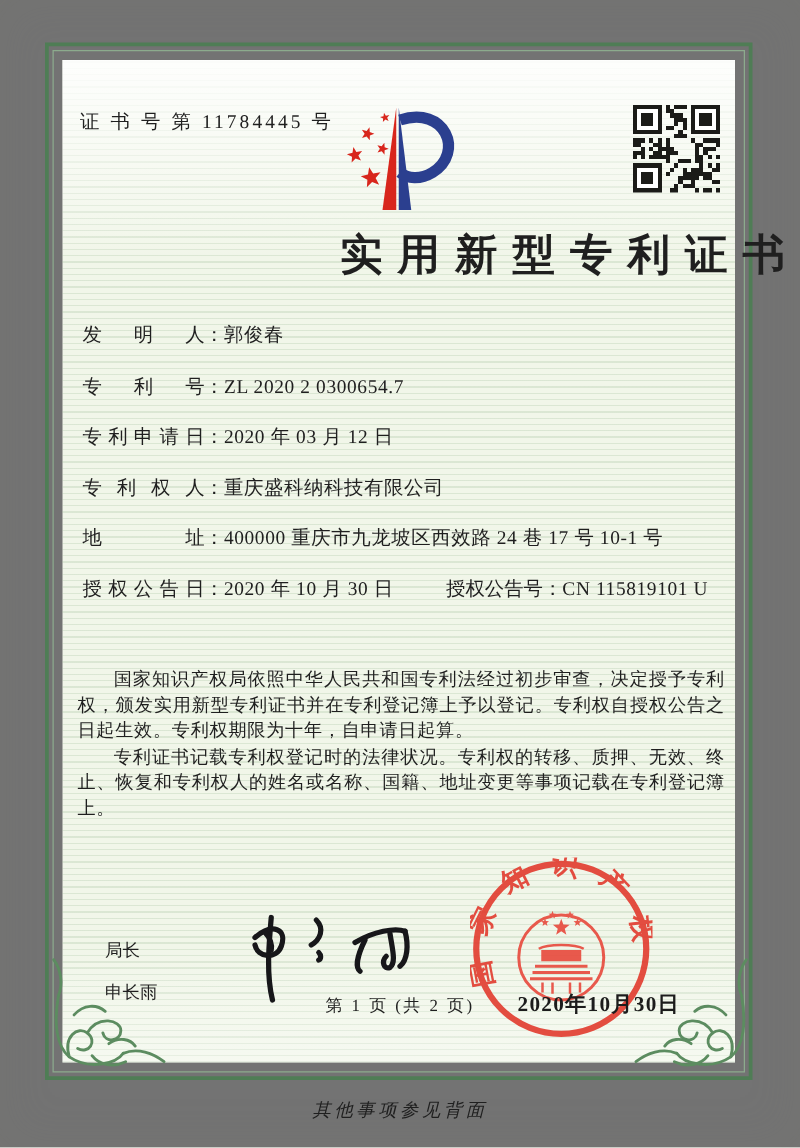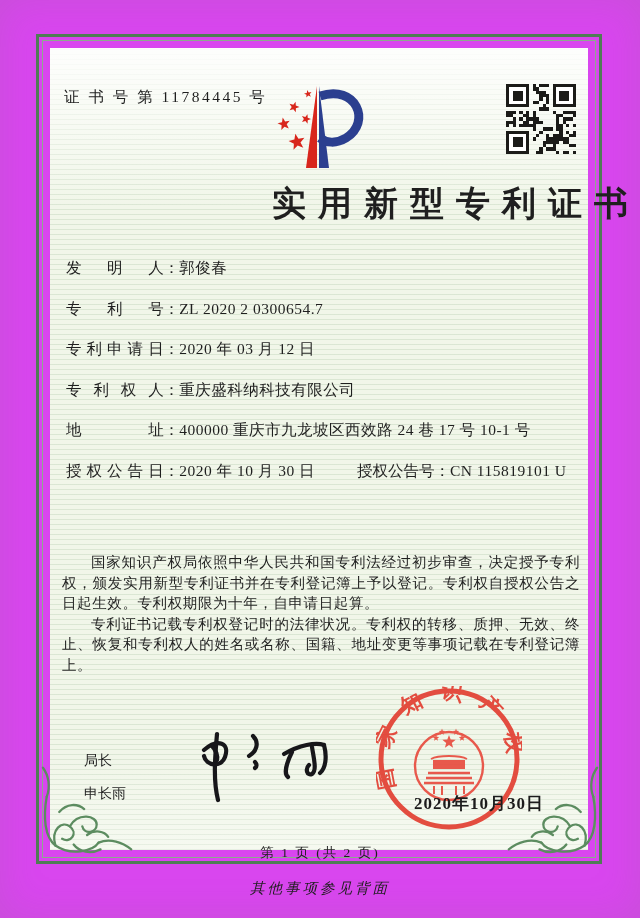--- a/index.html
+++ b/index.html
@@ -1,42 +1,42 @@
 <!DOCTYPE html>
 <html><head>
 <meta charset="utf-8">
 <style>
   html,body{margin:0;padding:0;background:#ededea;}
-  .page{position:relative;width:640px;height:918px;background:#d946ef;overflow:hidden;
+  .page{position:relative;width:640px;height:918px;background:#737373;overflow:hidden;
         font-family:"Liberation Serif","DejaVu Serif",serif;color:#1f1f1f;
         box-shadow:inset 0 0 40px rgba(120,120,110,.18);}
   
   .frame{position:absolute;left:36px;top:34px;width:566px;height:830px;
          border:3px solid #4f7d55;box-sizing:border-box;}
   .frame-inner{position:absolute;inset:3px;border:1px solid #8cab8d;}
   
   .inner-bg{position:absolute;inset:7px;
             background-color:#f1f6e9;
             background-image:repeating-linear-gradient(0deg, rgba(130,170,125,.20) 0 1px, rgba(0,0,0,0) 1px 5px);}
   .inner-bg .light{position:absolute;inset:0;background:linear-gradient(180deg, rgba(255,255,255,.9), rgba(255,255,255,0) 20%, rgba(255,255,255,0) 88%, rgba(255,255,255,.35));}
   .abs{position:absolute;}
   .certno{left:64px;top:87px;font-size:15.5px;letter-spacing:2.5px;}
   .title{left:0;top:181px;width:100%;text-align:right;font-size:34px;font-weight:bold;letter-spacing:12px;}
   .fields{left:66px;top:258px;width:510px;font-size:15.5px;}
   .frow{height:40.5px;white-space:nowrap;}
   .flabel{display:inline-block;width:6.3em;text-align:justify;text-align-last:justify;vertical-align:top;}
   .fval{letter-spacing:.5px;}
   .grant2{display:inline-block;margin-left:38px;}
-  .paras{left:62px;top:552px;width:518px;font-size:14.5px;line-height:20.5px;letter-spacing:.6px;text-align:justify;}
+  .paras{left:62px;top:534px;width:518px;font-size:14.5px;line-height:20.5px;letter-spacing:.6px;text-align:justify;}
   .paras p{margin:0;text-indent:2em;}
   .signoff{left:84px;top:744px;font-size:14px;line-height:33px;font-family:"Liberation Sans","DejaVu Sans",sans-serif;}
   .sig-svg{left:168px;top:712px;}
   .seal{left:376px;top:686px;opacity:.9;}
   .sealdate{left:388px;top:792px;font-size:17px;letter-spacing:1px;color:#1c1c1c;font-weight:bold;margin-left:26px;}
-  .pageno{left:0;top:844px;width:100%;text-align:center;font-size:13.5px;letter-spacing:2px;}
+  .pageno{left:0;top:796px;width:100%;text-align:center;font-size:13.5px;letter-spacing:2px;}
   .backnote{left:0;top:879px;width:100%;text-align:center;font-size:14.5px;letter-spacing:3px;font-style:italic;}
   .logo{left:256px;top:80px;}
   .qr{left:506px;top:84px;}
   .corner{left:41px;top:762px;}
   .corner.right{left:auto;right:41px;transform:scaleX(-1);}
 </style>
 </head>
 <body>
 
 <div class="page">

